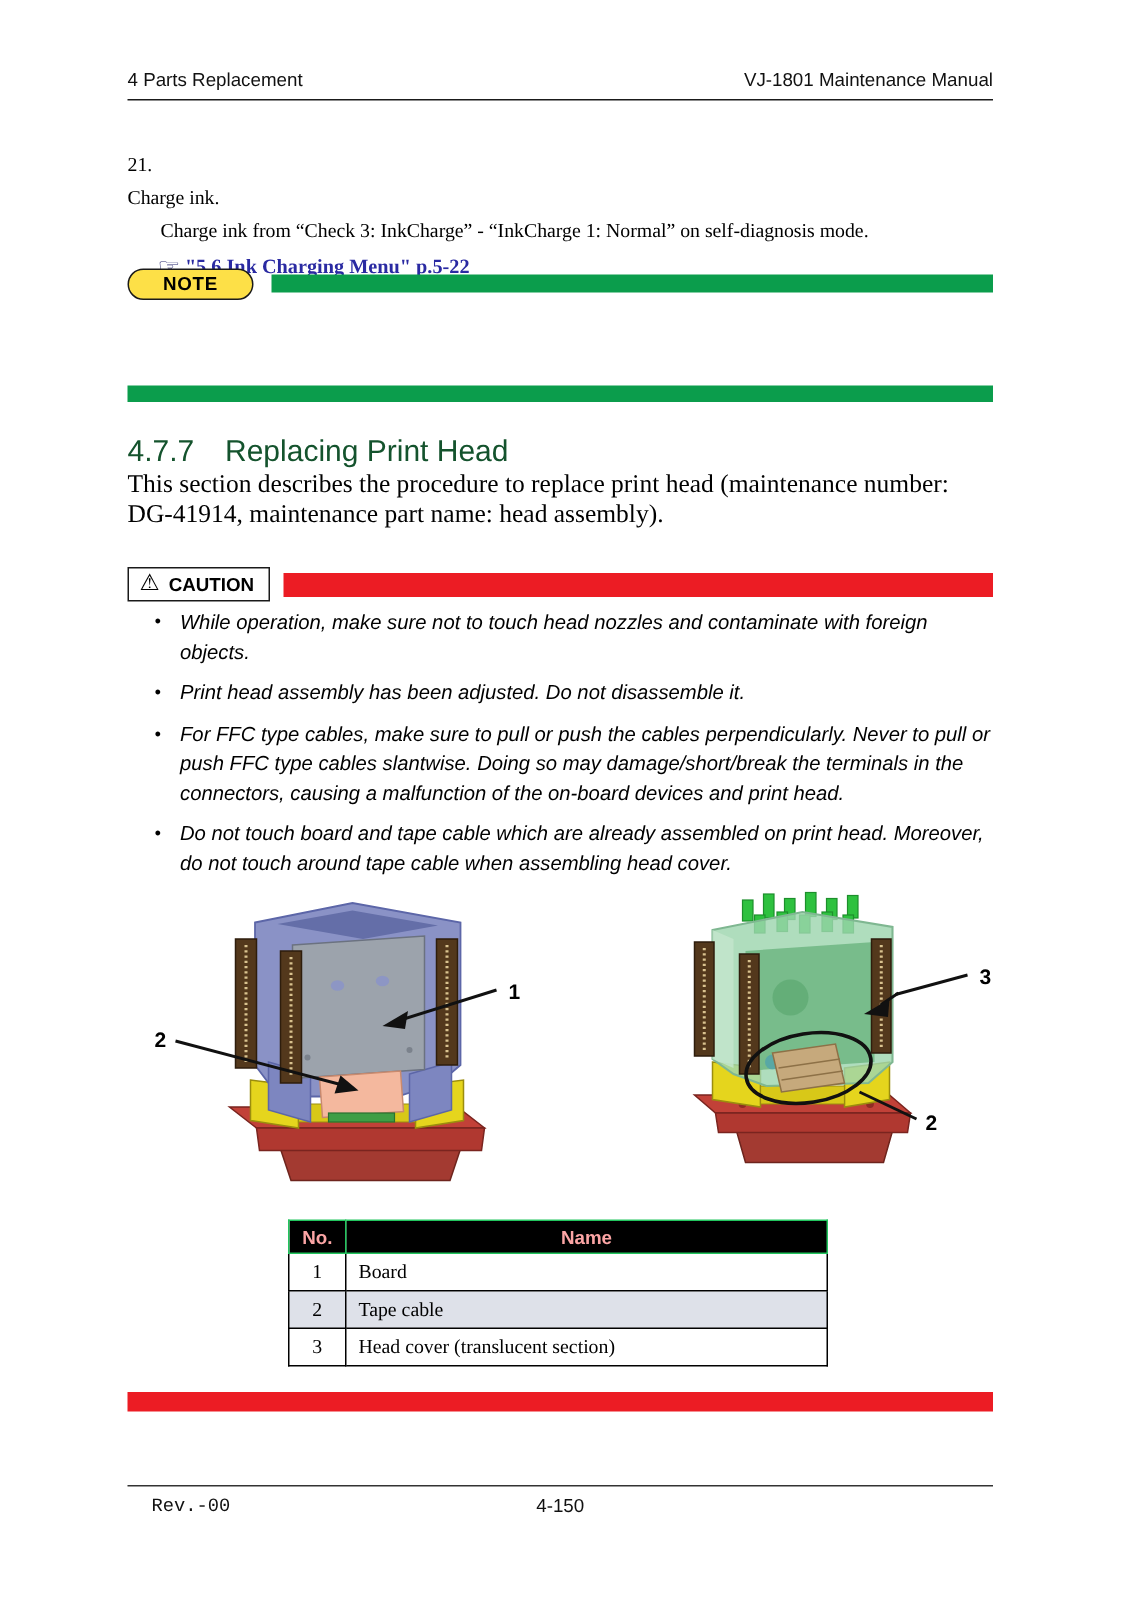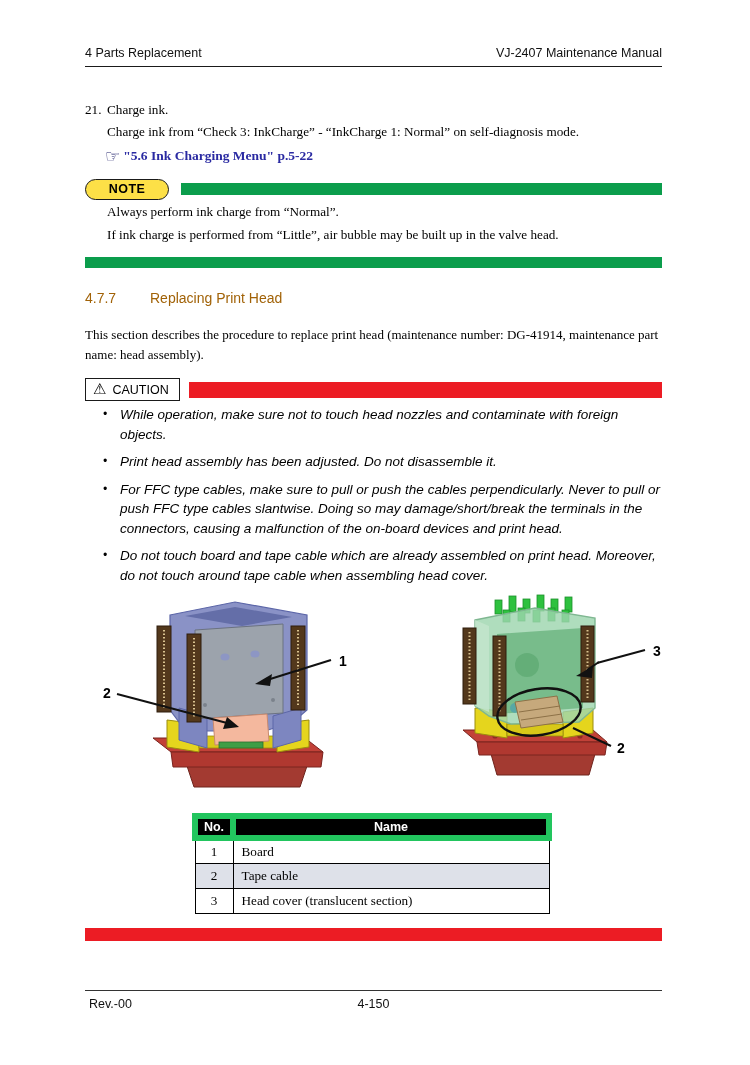--- a/index.html
+++ b/index.html
@@ -10,115 +10,111 @@
   }
 
   
   .hdr { position:absolute; left:85px; right:88px; top:46px;
          display:flex; justify-content:space-between;
          font-family:"Liberation Sans", sans-serif; font-size:12.5px; color:#111; }
   .hdr-rule { position:absolute; left:85px; right:88px; top:66px; height:1px; background:#1a1a1a; }
 
   
   .step { position:absolute; left:85px; width:577px; top:99px; font-size:13.2px; line-height:22px; }
-  .step-line1 { display:flex; }
+  .step-line1 { display:flex;flex-direction:column; }
   .step-num { width:22px; }
   .step-body { margin-left:22px; }
   .xref { margin-left:20px; margin-top:2px; display:flex; align-items:center; }
   .hand { font-size:17px; color:#26266e; margin-right:3px; line-height:1; }
   .xref a { color:#2a2aa2; font-weight:bold; font-size:13.5px; text-decoration:none; }
 
   
   .note-head { position:absolute; left:85px; right:88px; top:178px; height:22px;
                display:flex; align-items:center; }
   .note-pill { width:84px; height:21px; border:1.6px solid #1a1a1a; border-radius:11px;
                display:flex; align-items:center; justify-content:center;
                font-family:"Liberation Sans", sans-serif; font-weight:bold; font-size:12.5px;
                letter-spacing:.5px; background:#fde047; flex:0 0 auto; }
   .note-bar { flex:1; height:12px; margin-left:12px; }
   .note-text { position:absolute; left:107px; width:555px; top:205px; font-size:13.2px; }
   .note-text p { margin-bottom:9px; line-height:14px; }
   .note-bottom-bar { position:absolute; left:85px; right:88px; top:257px; height:11px; }
 
   
   .sec-h { position:absolute; left:85px; top:290px;
-           font-family:"Liberation Sans", sans-serif; font-size:14px; color:#a16207;
+           font-family:"Liberation Sans", sans-serif; font-size:20px; color:#14532d;
            display:flex; }
   .sec-num { width:65px; }
-  .sec-intro { position:absolute; left:85px; width:580px; top:325px;
-               font-size:13px; line-height:20px; }
+  .sec-intro { position:absolute; left:85px; width:580px; top:313px;
+               font-size:17px; line-height:20px; }
 
   
   .caut-head { position:absolute; left:85px; right:88px; top:378px; height:23px;
                display:flex; align-items:center; }
   .caut-box { height:23px; border:1.7px solid #1a1a1a; background:#fff;
               display:flex; align-items:center; padding:0 10px 0 7px; flex:0 0 auto; }
   .tri { font-size:15px; line-height:1; margin-right:6px; color:#000; }
-  .caut-label { font-family:"Liberation Sans", sans-serif; font-weight:normal; font-size:12.5px; }
+  .caut-label { font-family:"Liberation Sans", sans-serif; font-weight:bold; font-size:12.5px; }
   .caut-bar { flex:1; height:16px; margin-left:9px; }
   .caut-list { position:absolute; left:103px; width:560px; top:405px;
                font-family:"Liberation Sans", sans-serif; font-size:13.5px; line-height:19.5px;font-style:italic; }
   .caut-item { position:relative; padding-left:17px; margin-bottom:8px; }
   .caut-item::before { content:"•"; position:absolute; left:0; top:0; font-size:12px; }
 
   
   .figs { position:absolute; left:85px; width:577px; top:590px; height:205px; }
   .fig-left  { position:absolute; left:10px;  top:0; }
   .fig-right { position:absolute; left:330px; top:0; }
   .callout-label { font-family:"Liberation Sans", sans-serif; font-weight:bold; font-size:14px; }
 
   
   .parts-table { position:absolute; left:192px; top:813px; width:360px;
                  border-collapse:collapse; font-size:13.2px; }
-  .parts-table th { background:#000; color:#ffffff; font-family:"Liberation Sans", sans-serif;
+  .parts-table th { background:#000; color:#fca5a5; font-family:"Liberation Sans", sans-serif;
                     font-weight:bold; font-size:12.5px; height:22px; text-align:center;
-                    border:6px solid #22c55e; }
+                    border:1px solid #22c55e; }
   .parts-table td { height:25px; border:1px solid #000; background:#fff; }
   .parts-table td.no { width:38px; text-align:center; }
   .parts-table td.nm { padding-left:8px; }
   .parts-table tr.alt td { background:#dee1e9; }
 
   
   .bottom-bar { position:absolute; left:85px; right:88px; top:928px; height:13px; }
   .ftr-rule { position:absolute; left:85px; right:88px; top:990px; height:1px; background:#333; }
   .ftr { position:absolute; left:85px; right:88px; top:997px;
          font-family:"Liberation Sans", sans-serif; font-size:12.5px; color:#111; }
-  .ftr-rev { position:absolute; left:4px; }
+  .ftr-rev { position:absolute; left:16px;font-family:Liberation Mono, monospace; }
   .ftr-page { position:absolute; left:0; right:0; text-align:center; }
 </style>
 </head>
 <body>
 
 <div class="page">
 
   <div class="hdr">
     <span>4 Parts Replacement</span>
-    <span>VJ-2407   Maintenance Manual</span>
+    <span>VJ-1801   Maintenance Manual</span>
   </div>
   <div class="hdr-rule"></div>
 
   <div class="step">
     <div class="step-line1">
       <span class="step-num">21.</span>
       <span>Charge ink.</span>
     </div>
     <div class="step-body">Charge ink from “Check 3: InkCharge” - “InkCharge 1: Normal” on self-diagnosis mode.</div>
     <div class="xref">
       <span class="hand">☞</span>
       <a href="#">"5.6 Ink Charging Menu" p.5-22</a>
     </div>
   </div>
 
   <div class="note-head">
     <div class="note-pill">NOTE</div>
     <div class="note-bar" style="background:#0b9d4c"></div>
-  </div>
-  <div class="note-text">
-    <p>Always perform ink charge from “Normal”.</p>
-    <p>If ink charge is performed from “Little”, air bubble may be built up in the valve head.</p>
   </div>
   <div class="note-bottom-bar" style="background:#0b9d4c"></div>
 
   <div class="sec-h">
     <span class="sec-num">4.7.7</span>
     <span>Replacing Print Head</span>
   </div>
   <div class="sec-intro">This section describes the procedure to replace print head (maintenance number: DG-41914, maintenance part name: head assembly).</div>
 
   <div class="caut-head">

